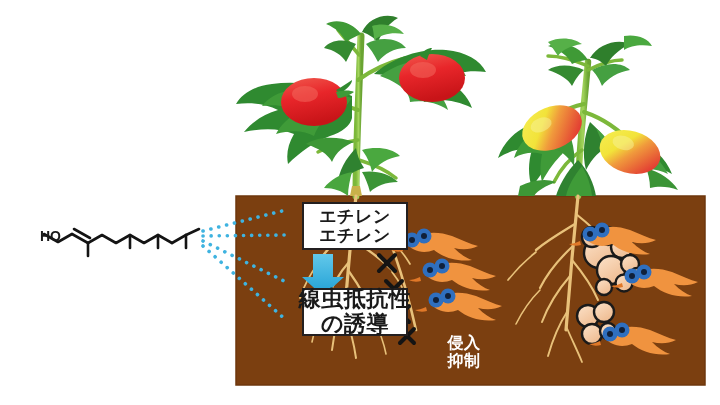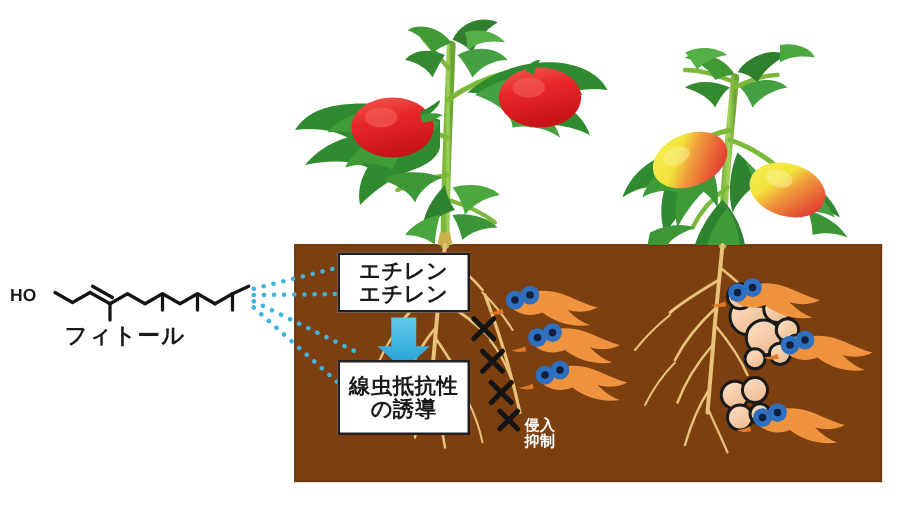--- a/index.html
+++ b/index.html
@@ -21,20 +21,21 @@
   }
   #scene {
     position: absolute;
     inset: 0;
     width: 720px;
     height: 405px;
   }
   .ov {
     position: absolute;
     box-sizing: border-box;
+    margin-left: 32px;
   }
   
   .callout {
     background: #ffffff;
     border: 2px solid #231f20;
     color: #1a1a1a;
     font-weight: bold;
     text-align: center;
     line-height: 1.12;
     letter-spacing: 0.5px;
@@ -47,30 +48,30 @@
     left: 270px;
     top: 202px;
     width: 106px;
     height: 48px;
     font-size: 17px;
   }
   #callout-resistance {
     left: 270px;
     top: 288px;
     width: 106px;
-    height: 60px;
-    font-size: 17px;
+    height: 48px;
+    font-size: 22px;
   }
   .callout .ln { display: block; white-space: nowrap; }
 
   
   .soil-label {
     color: #ffffff;
     font-weight: bold;
-    font-size: 12px;
+    font-size: 16px;
     line-height: 1.1;
     text-align: center;
     letter-spacing: 0.5px;
   }
   #label-invasion {
     left: 404px;
     top: 334px;
     width: 56px;
   }
 
@@ -403,21 +404,20 @@
     </g>
 
     <g>
       <path d="M313 254 L333 254 L333 277 L344 277 L323 296 L302 277 L313 277 Z" fill="url(#gradArrow)"></path>
     </g>
 
   </svg>
 
   <div class="ov" id="phytol-ho">HO</div>
 
-  <div class="ov" id="phytol-label">フィトール</div>
 
   <div class="ov callout" id="callout-ethylene">
     <span class="ln">エチレン</span>
     <span class="ln">エチレン</span>
   </div>
 
   <div class="ov callout" id="callout-resistance">
     <span class="ln">線虫抵抗性</span>
     <span class="ln">の誘導</span>
   </div>

